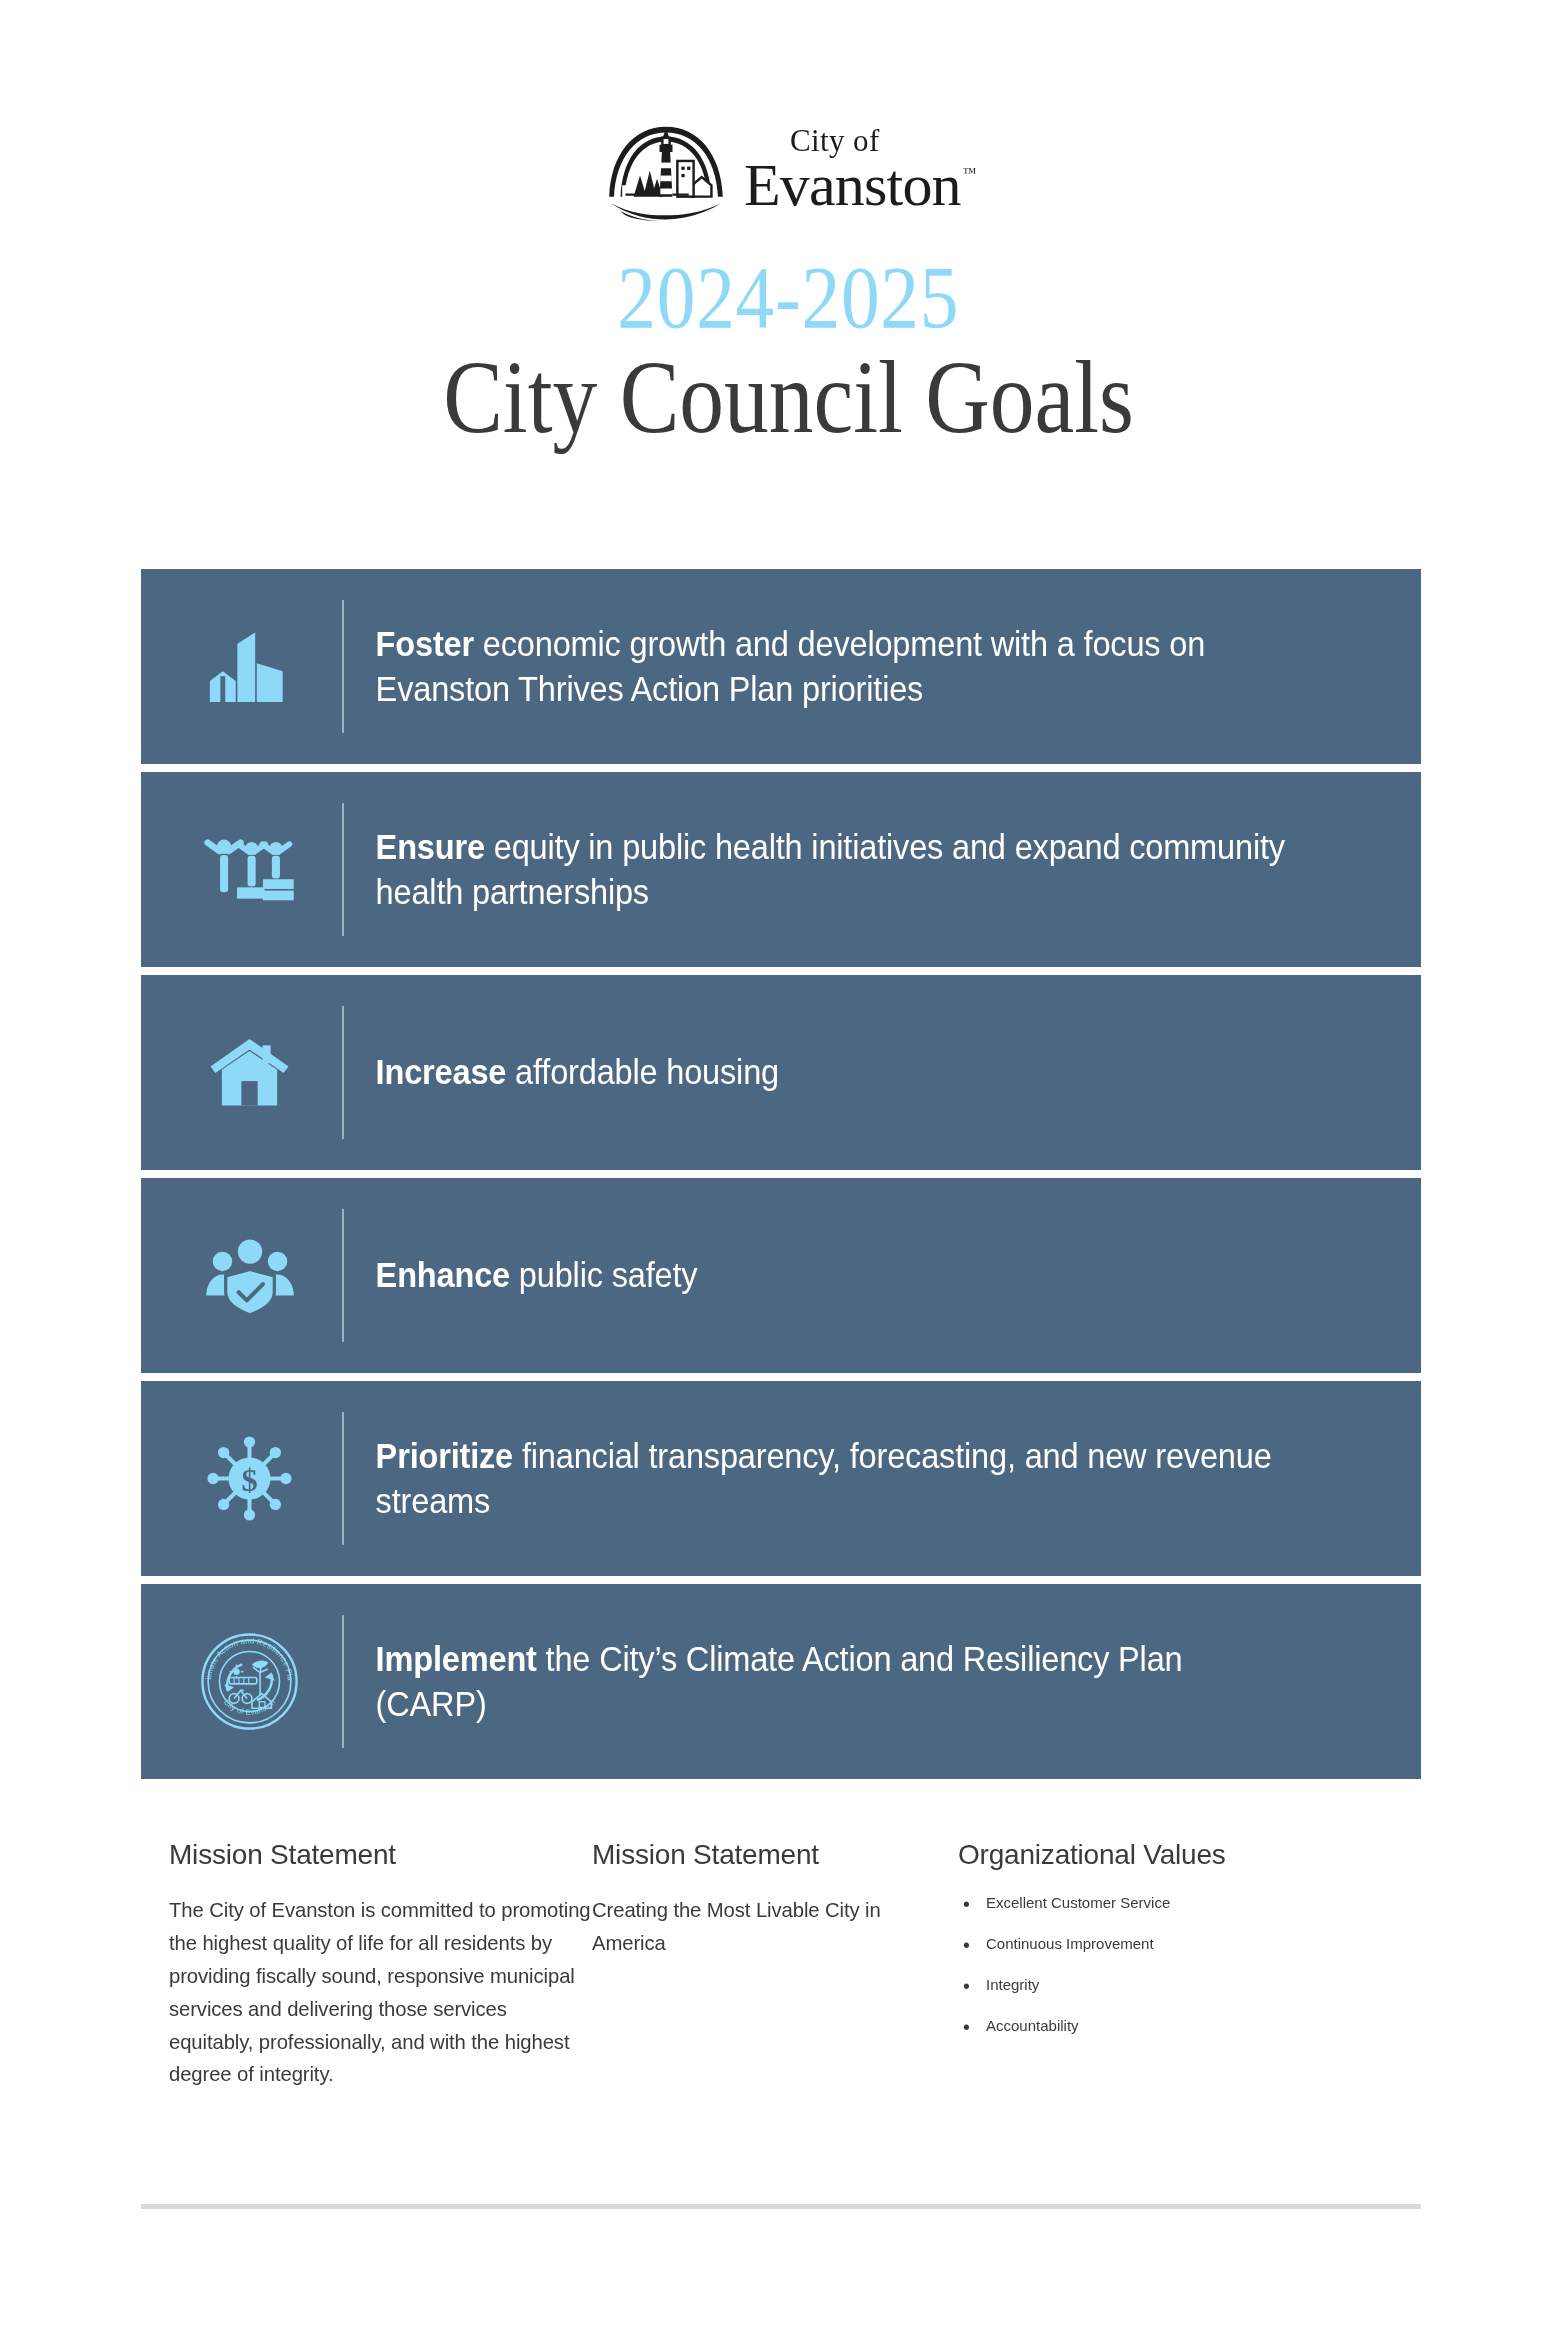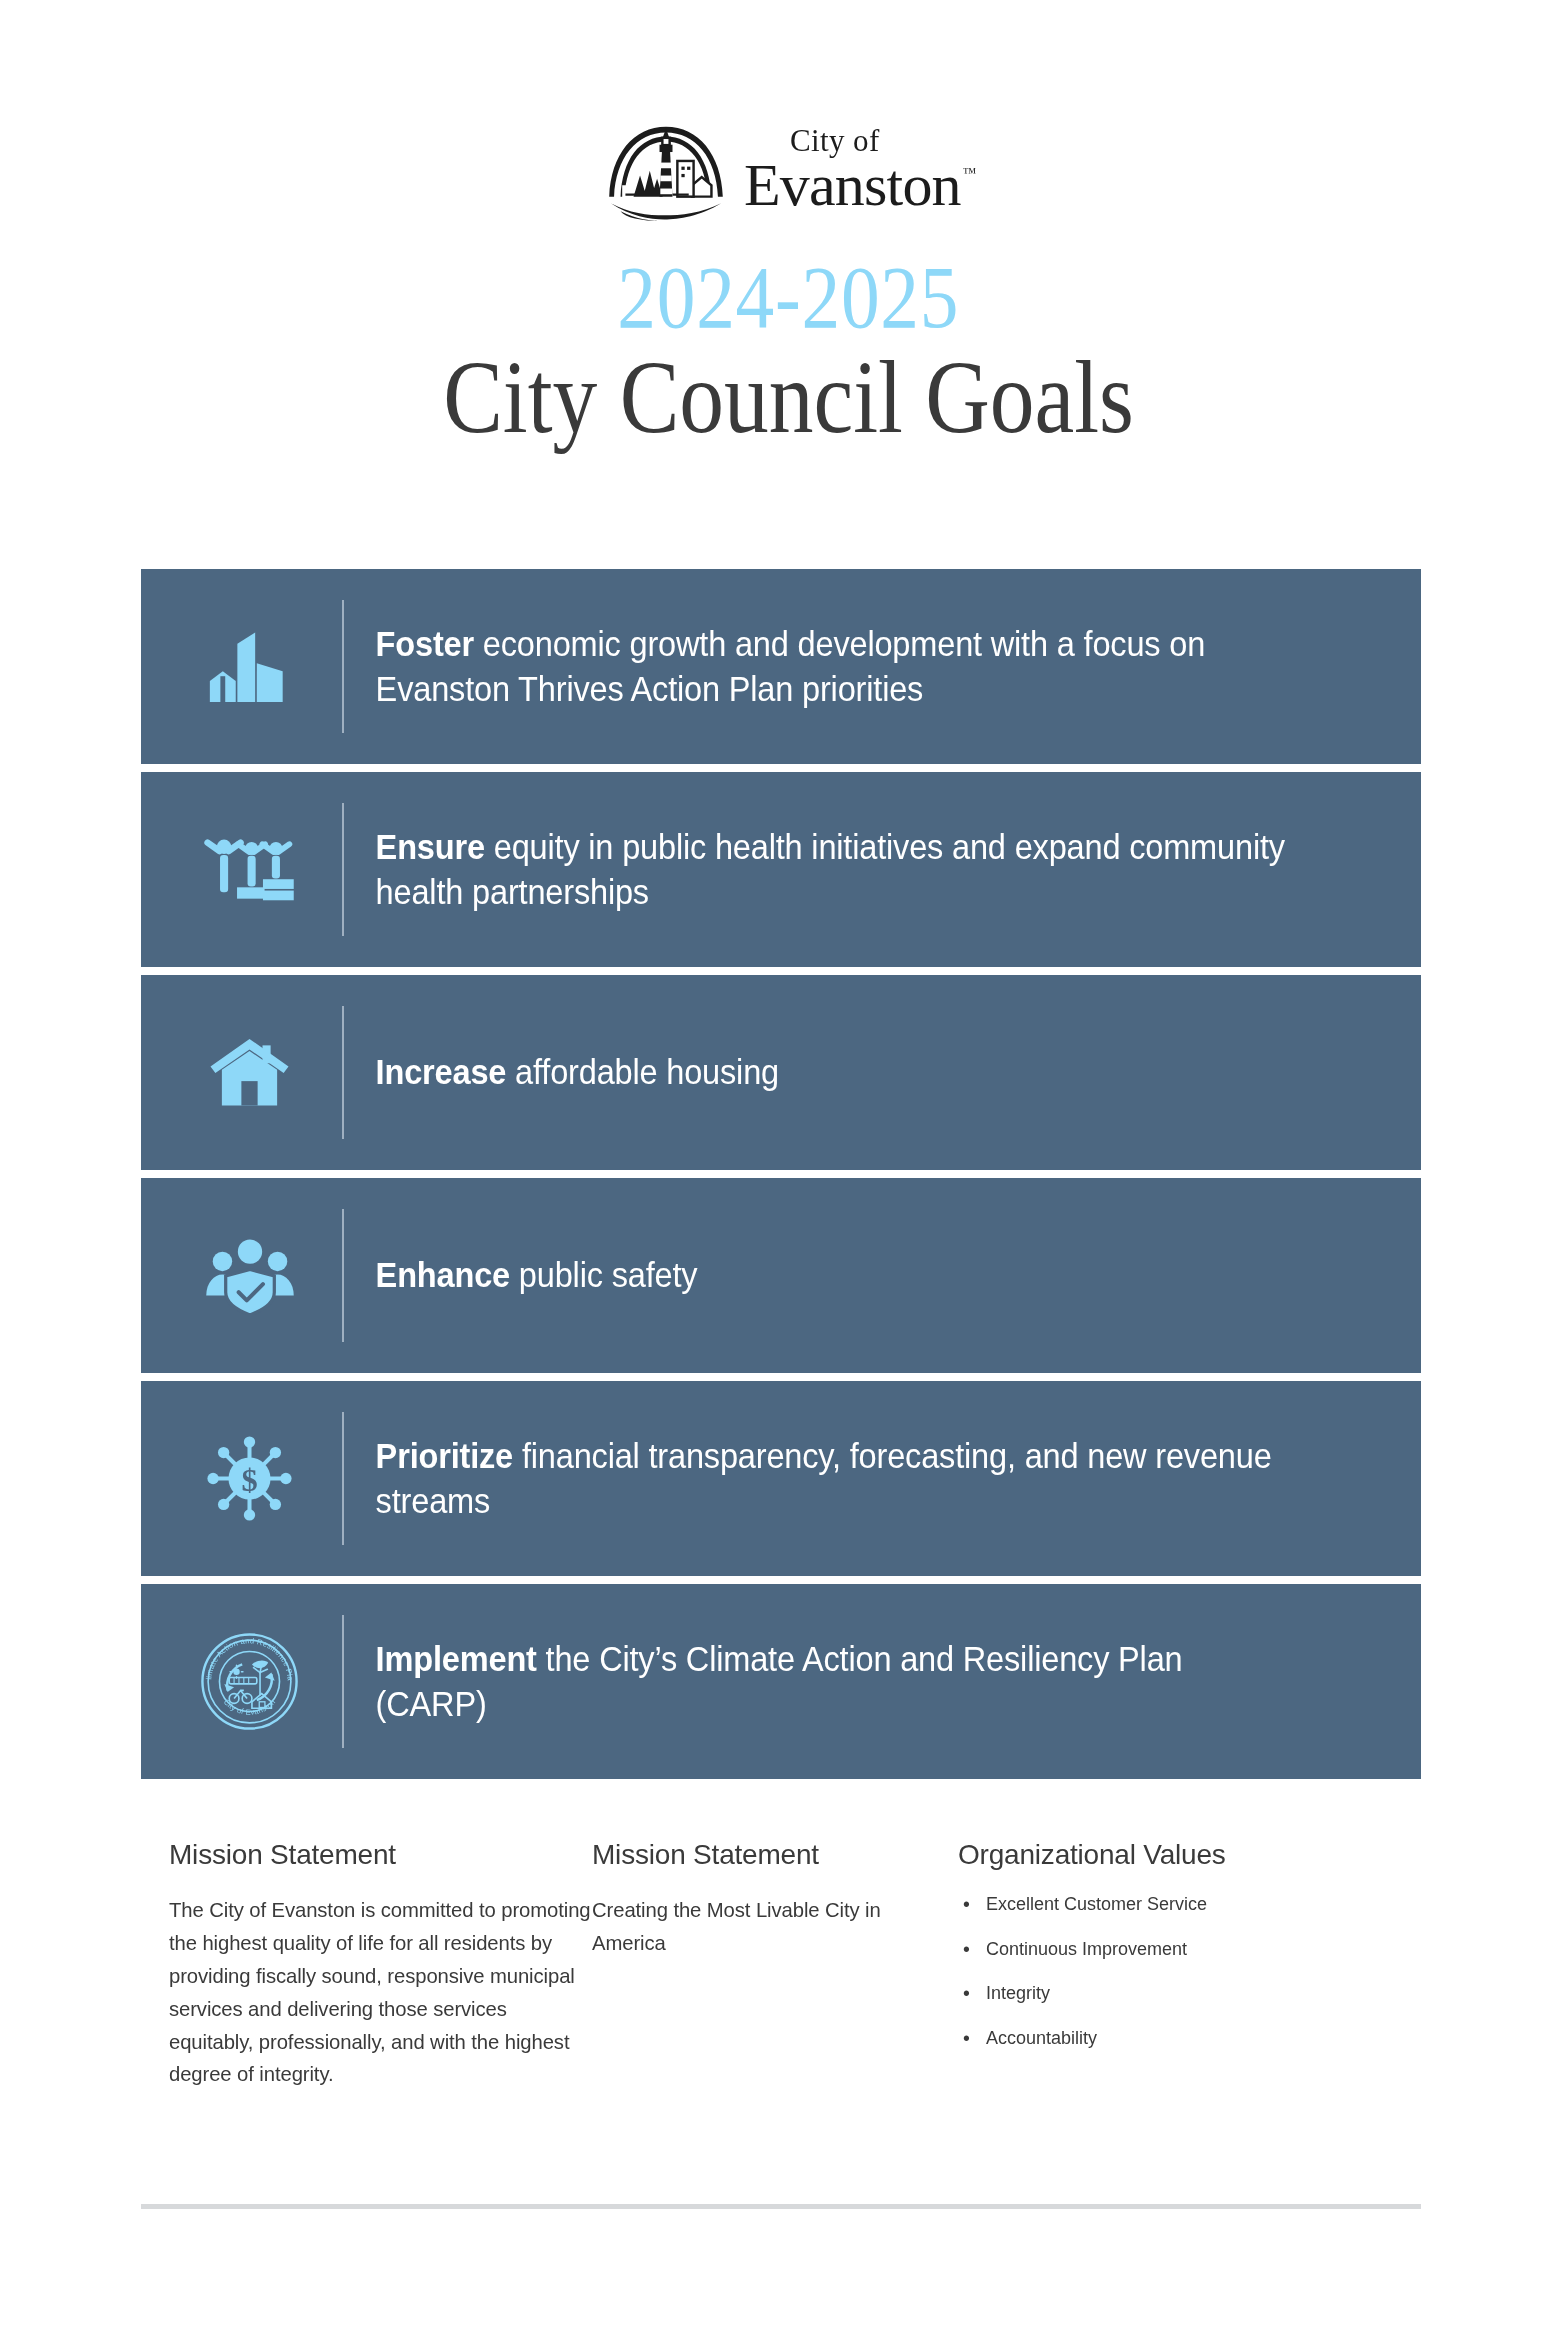--- a/index.html
+++ b/index.html
@@ -153,21 +153,21 @@
 
   .col-body {
     font-size: 20.3px;
     line-height: 1.62;
     color: #3a3a3a;
     letter-spacing: -0.1px;
   }
 
   .values-list { list-style: none; }
   .values-list li {
-    font-size: 18px;
+    font-size: 15px;
     line-height: 1.2;
     color: #3a3a3a;
     margin-bottom: 23px;
     padding-left: 28px;
     position: relative;
   }
   .values-list li::before {
     content: "\2022";
     position: absolute;
     left: 4.9px;

